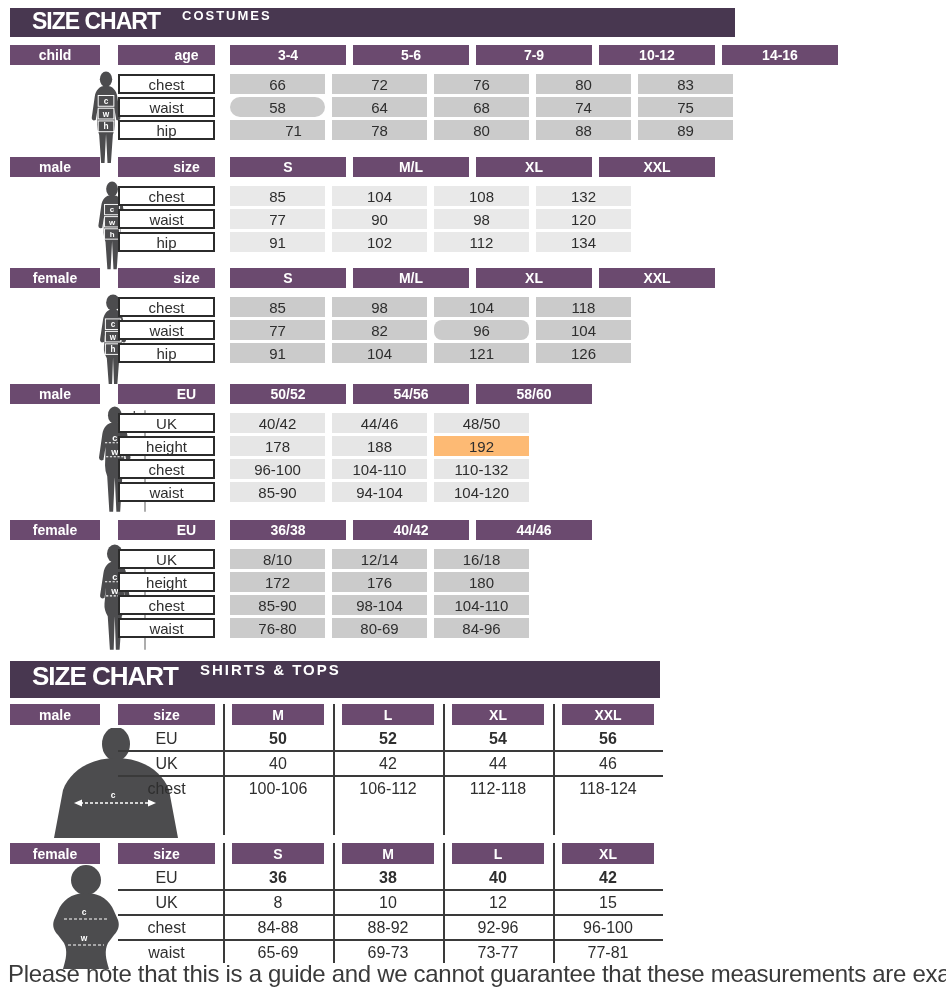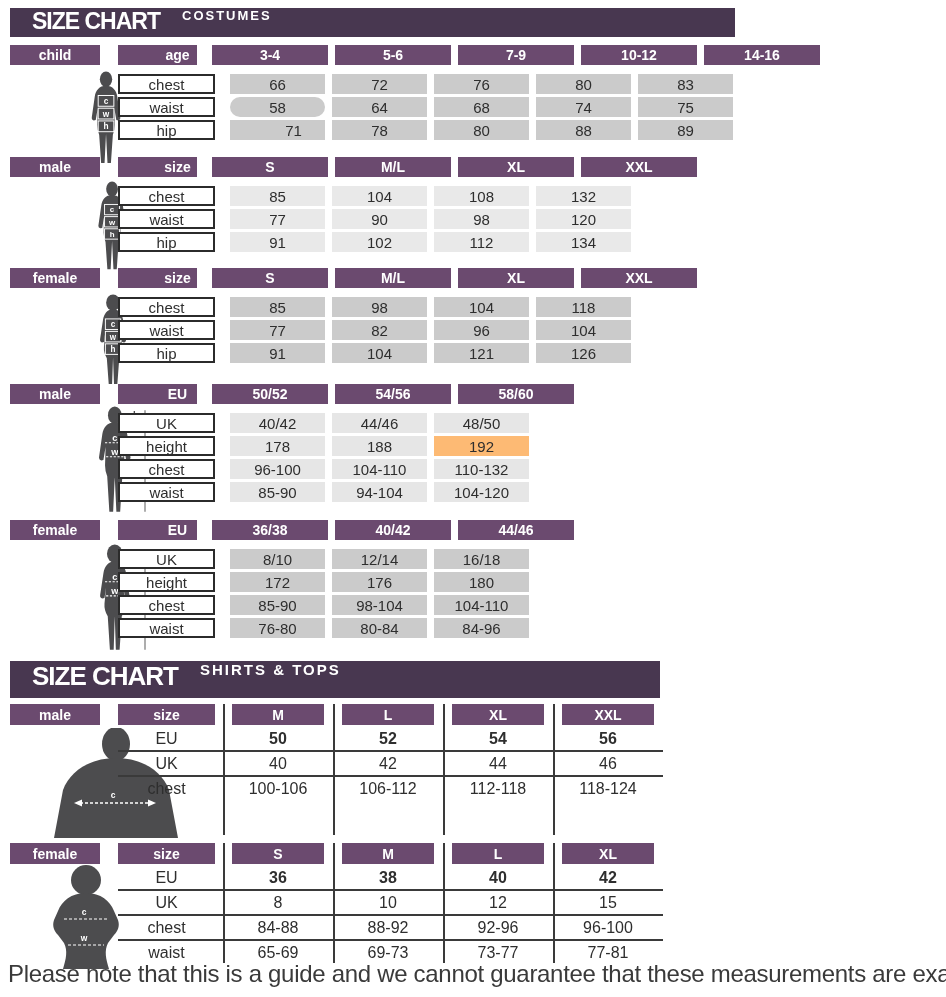--- a/index.html
+++ b/index.html
@@ -23,21 +23,21 @@
   .side-label{position:absolute;left:0;top:0;width:90px;height:20px;background:#6b4a6f;
     color:#fff;font-weight:bold;font-size:14px;display:flex;align-items:center;justify-content:center;}
   #t-shirts-male .side-label,#t-shirts-female .side-label{height:21px;}
   .sil{position:absolute;z-index:0;}
   .sil .body{fill:#4c4c4e;}
   .t-cols{position:absolute;left:108px;top:0;z-index:1;}
   .row{display:flex;}
   
   .cell{box-sizing:border-box;display:flex;align-items:center;justify-content:center;}
   .lhead,.chead{height:20px;background:#6b4a6f;color:#fff;font-weight:bold;font-size:14px;}
-  .lhead{width:79px;padding-left:40px;}
+  .lhead{width:97px;padding-left:40px;}
   .chead{width:116px;}
   .hrow > .cell + .cell{margin-left:7px;}
   .hrow > .cell:nth-child(2){margin-left:15px;}
   .drow{margin-top:3px;}
   .hrow{margin-bottom:9px;}
   .drow > .cell + .cell{margin-left:7px;}
   .drow > .cell:nth-child(2){margin-left:15px;}
   .rlabel{width:97px;height:20px;background:#fff;border:2px solid #2b2b2b;font-size:15px;}
   .val{width:95px;height:20px;font-size:15px;}
   
@@ -208,21 +208,21 @@
         <div class="cell rlabel">chest</div>
         <div class="cell val" style="background: rgb(203, 203, 203);">85</div>
         <div class="cell val" style="background: rgb(203, 203, 203);">98</div>
         <div class="cell val" style="background: rgb(203, 203, 203);">104</div>
         <div class="cell val" style="background: rgb(203, 203, 203);">118</div>
       </div>
       <div class="row drow">
         <div class="cell rlabel">waist</div>
         <div class="cell val" style="background: rgb(203, 203, 203);">77</div>
         <div class="cell val" style="background: rgb(203, 203, 203);">82</div>
-        <div class="cell val" style="background: rgb(203, 203, 203);">96</div>
+        <div class="cell val" style="background: rgb(203, 203, 203); border-radius: 8px;">96</div>
         <div class="cell val" style="background: rgb(203, 203, 203);">104</div>
       </div>
       <div class="row drow">
         <div class="cell rlabel">hip</div>
         <div class="cell val" style="background: rgb(203, 203, 203);">91</div>
         <div class="cell val" style="background: rgb(203, 203, 203);">104</div>
         <div class="cell val" style="background: rgb(203, 203, 203);">121</div>
         <div class="cell val" style="background: rgb(203, 203, 203);">126</div>
       </div>
     </div>
@@ -311,21 +311,21 @@
       </div>
       <div class="row drow">
         <div class="cell rlabel">chest</div>
         <div class="cell val" style="background: rgb(203, 203, 203);">85-90</div>
         <div class="cell val" style="background: rgb(203, 203, 203);">98-104</div>
         <div class="cell val" style="background: rgb(203, 203, 203);">104-110</div>
       </div>
       <div class="row drow">
         <div class="cell rlabel">waist</div>
         <div class="cell val" style="background: rgb(203, 203, 203);">76-80</div>
-        <div class="cell val" style="background: rgb(203, 203, 203);">80-84</div>
+        <div class="cell val" style="background: rgb(203, 203, 203);">80-69</div>
         <div class="cell val" style="background: rgb(203, 203, 203);">84-96</div>
       </div>
     </div>
 </div>
 
 <div class="titlebar" id="title2">
   <span class="t-main">SIZE CHART</span>
   <span class="t-sub">SHIRTS &amp; TOPS</span>
 </div>
 

